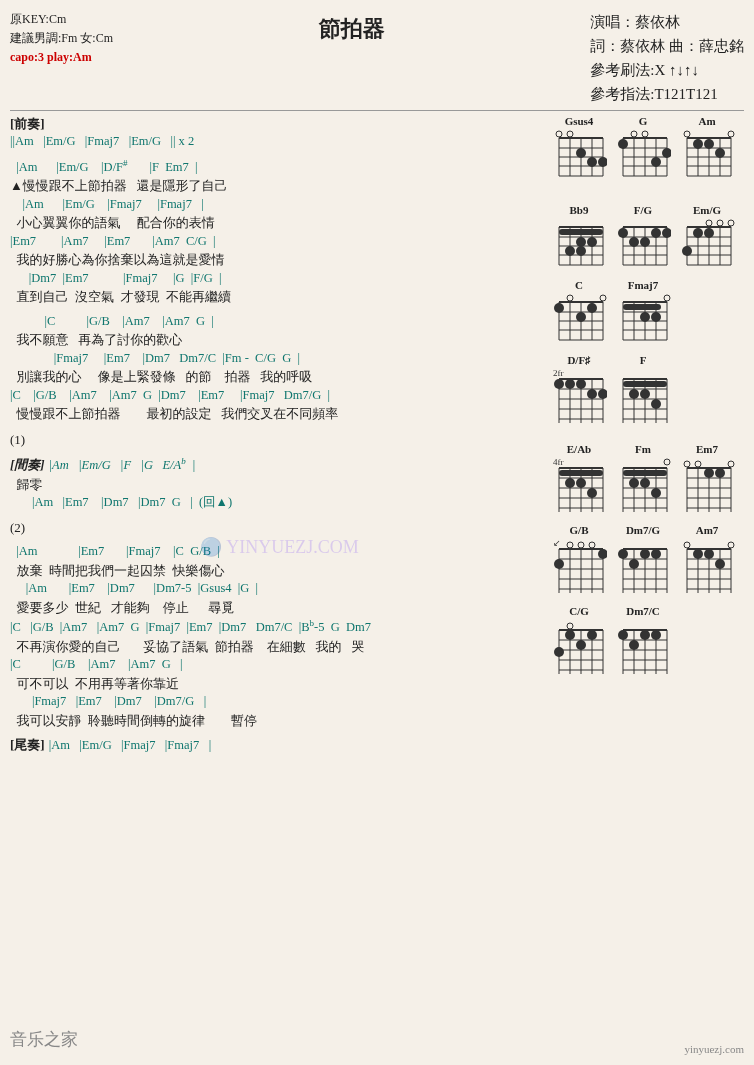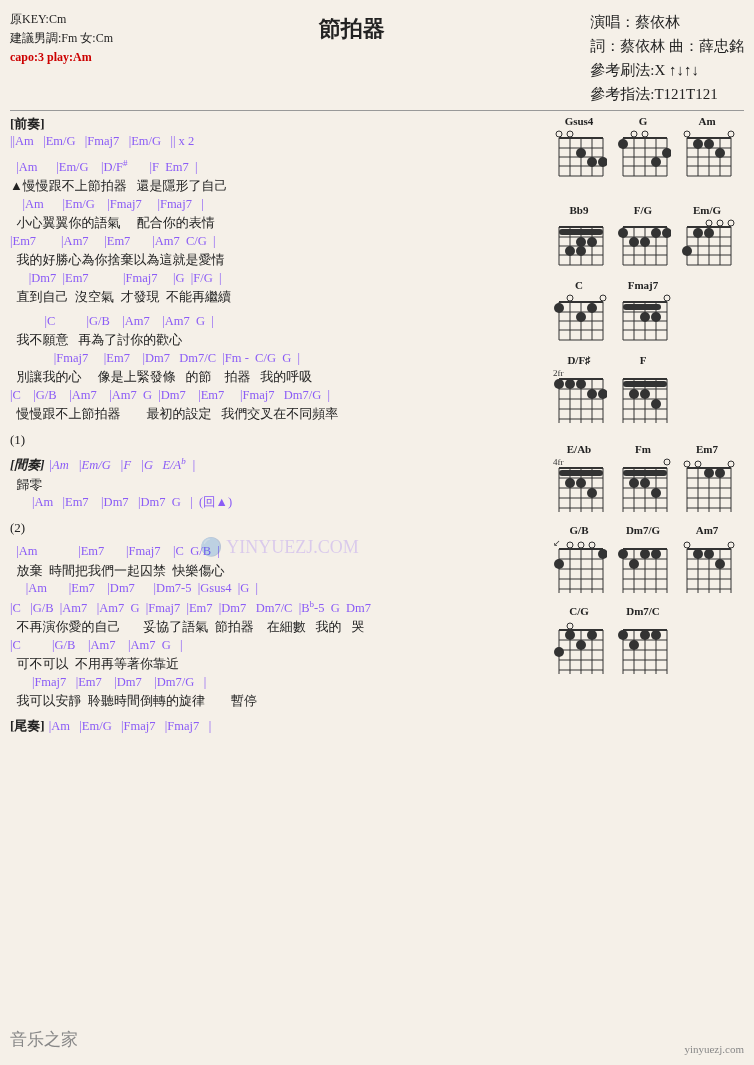--- a/index.html
+++ b/index.html
@@ -57,21 +57,21 @@
       flex: 1;
       min-width: 0;
       padding-right: 8px;
     }
     .chord-diagrams {
       width: 195px;
       flex-shrink: 0;
     }
     .chord-line {
       font-size: 12.5px;
-      color: #8b5cf6;
+      color: #0f766e;
       white-space: pre;
       line-height: 1.4;
     }
     .lyric-line {
       font-size: 13px;
       white-space: pre;
       line-height: 1.5;
     }
     .section-label {
       font-weight: bold;
@@ -179,20 +179,21 @@
       <div class="chord-line">       |Am   |Em7    |Dm7   |Dm7  G   |  (回▲)</div>
 
       <div class="spacer"></div>
 
       <div class="lyric-line">(2)</div>
       <div class="spacer"></div>
 
       <div class="chord-line">  |Am             |Em7       |Fmaj7    |C  G/B  |</div>
       <div class="lyric-line">  放棄  時間把我們一起囚禁  快樂傷心</div>
       <div class="chord-line">     |Am       |Em7    |Dm7      |Dm7-5  |Gsus4  |G  |</div>
+      <div class="lyric-line">  愛要多少  世紀   才能夠    停止      尋覓</div>
       <div class="chord-line">|C   |G/B  |Am7   |Am7  G  |Fmaj7  |Em7  |Dm7   Dm7/C  |B<sup>b</sup>-5  G  Dm7</div>
       <div class="lyric-line">  不再演你愛的自己       妥協了語氣  節拍器    在細數   我的   哭</div>
       <div class="chord-line">|C          |G/B    |Am7    |Am7  G   |</div>
       <div class="lyric-line">  可不可以  不用再等著你靠近</div>
       <div class="chord-line">       |Fmaj7   |Em7    |Dm7    |Dm7/G   |</div>
       <div class="lyric-line">  我可以安靜  聆聽時間倒轉的旋律        暫停</div>
 
       <div class="spacer"></div>
 
       <div style="display:flex; align-items:baseline; gap:4px;">

